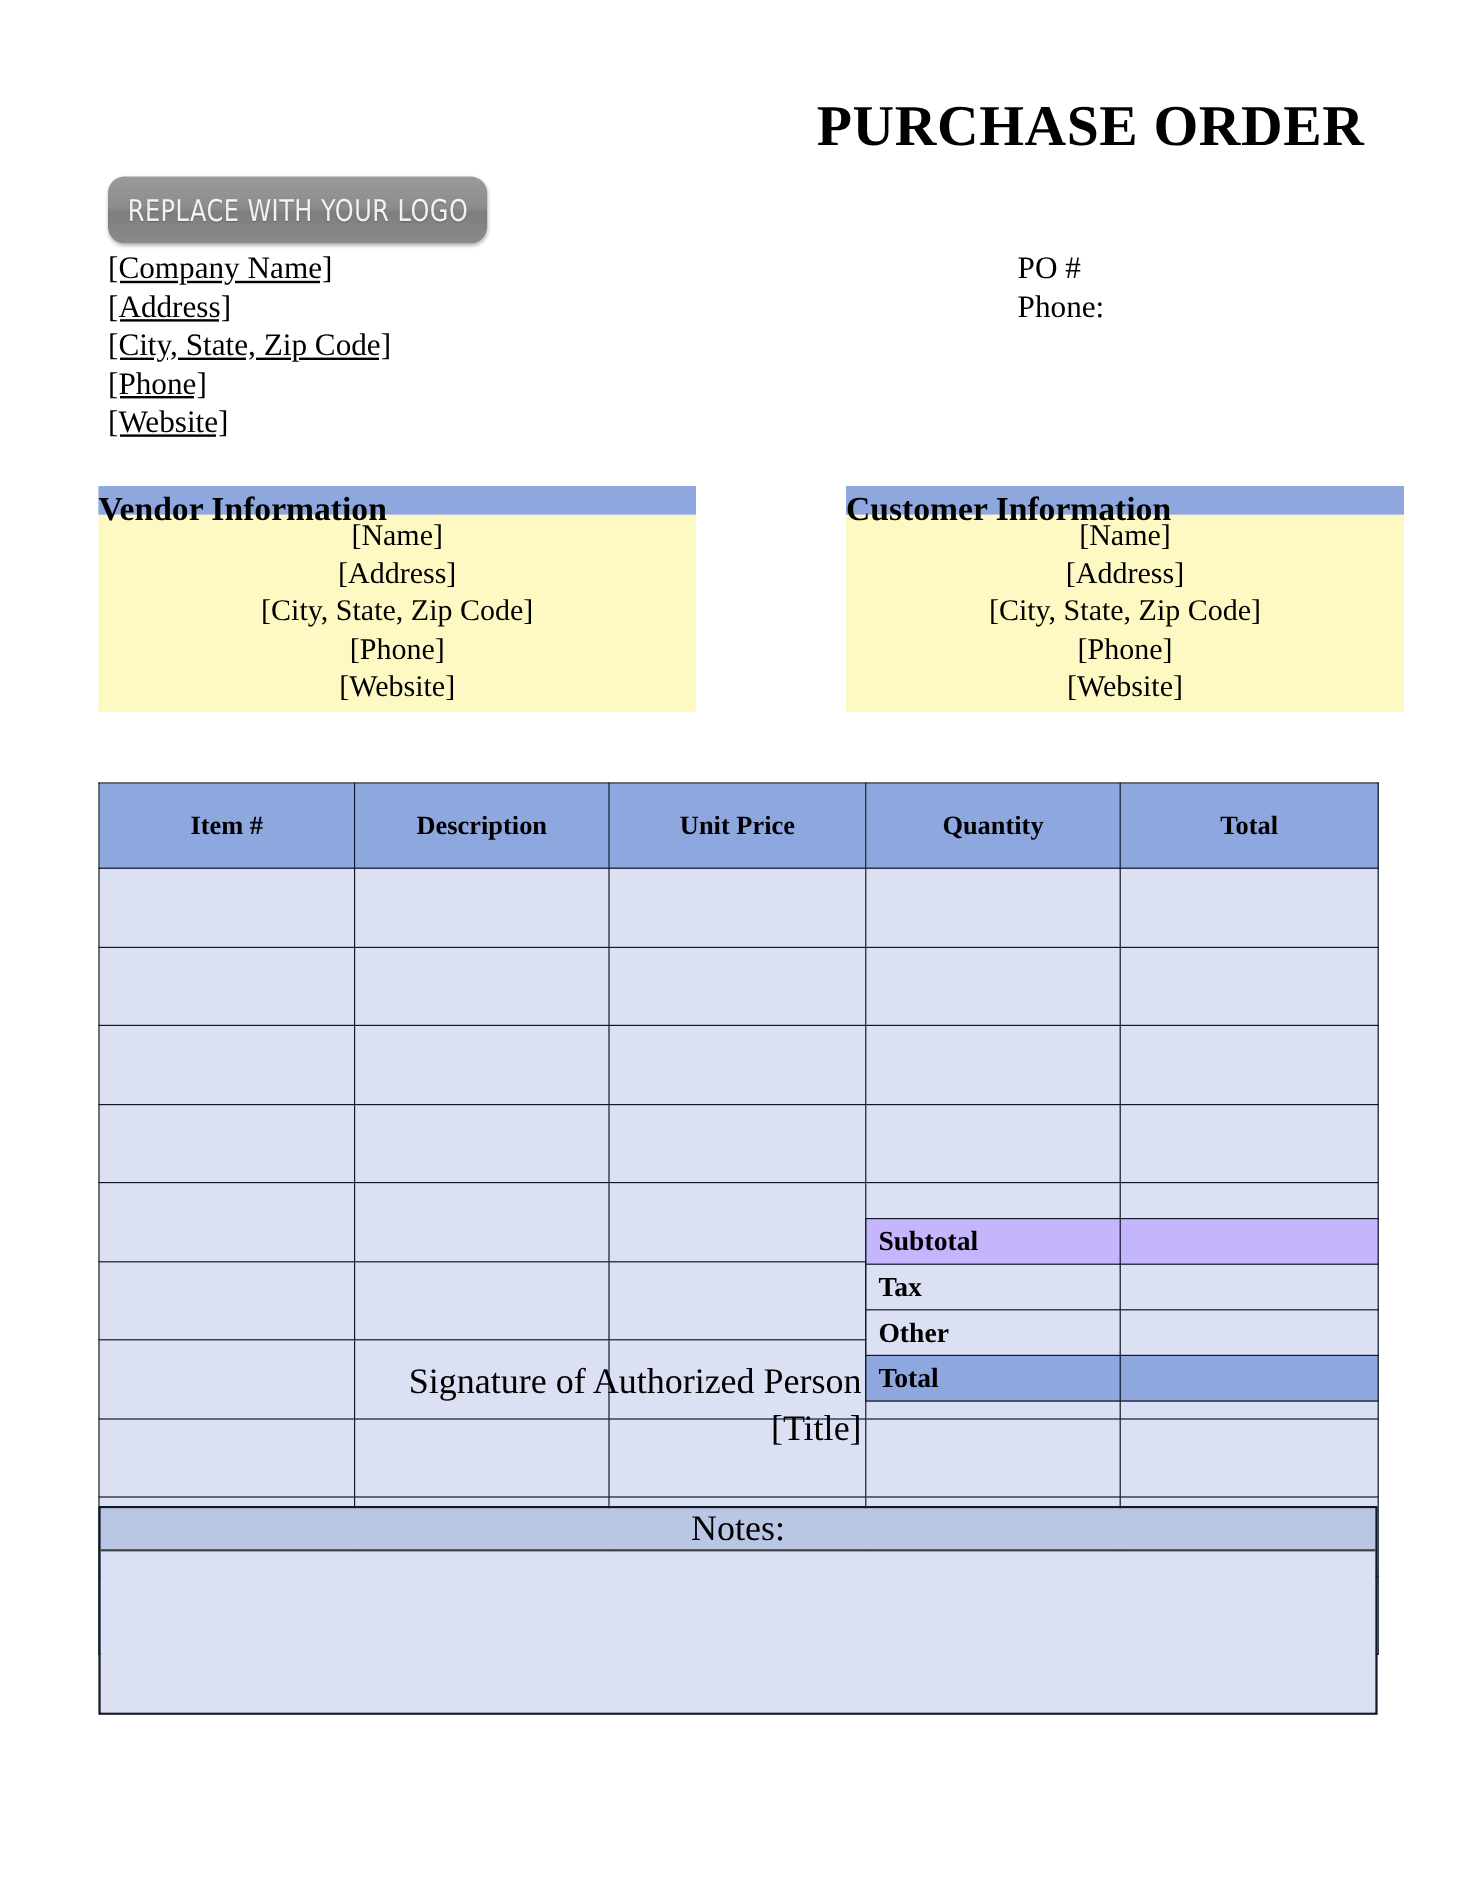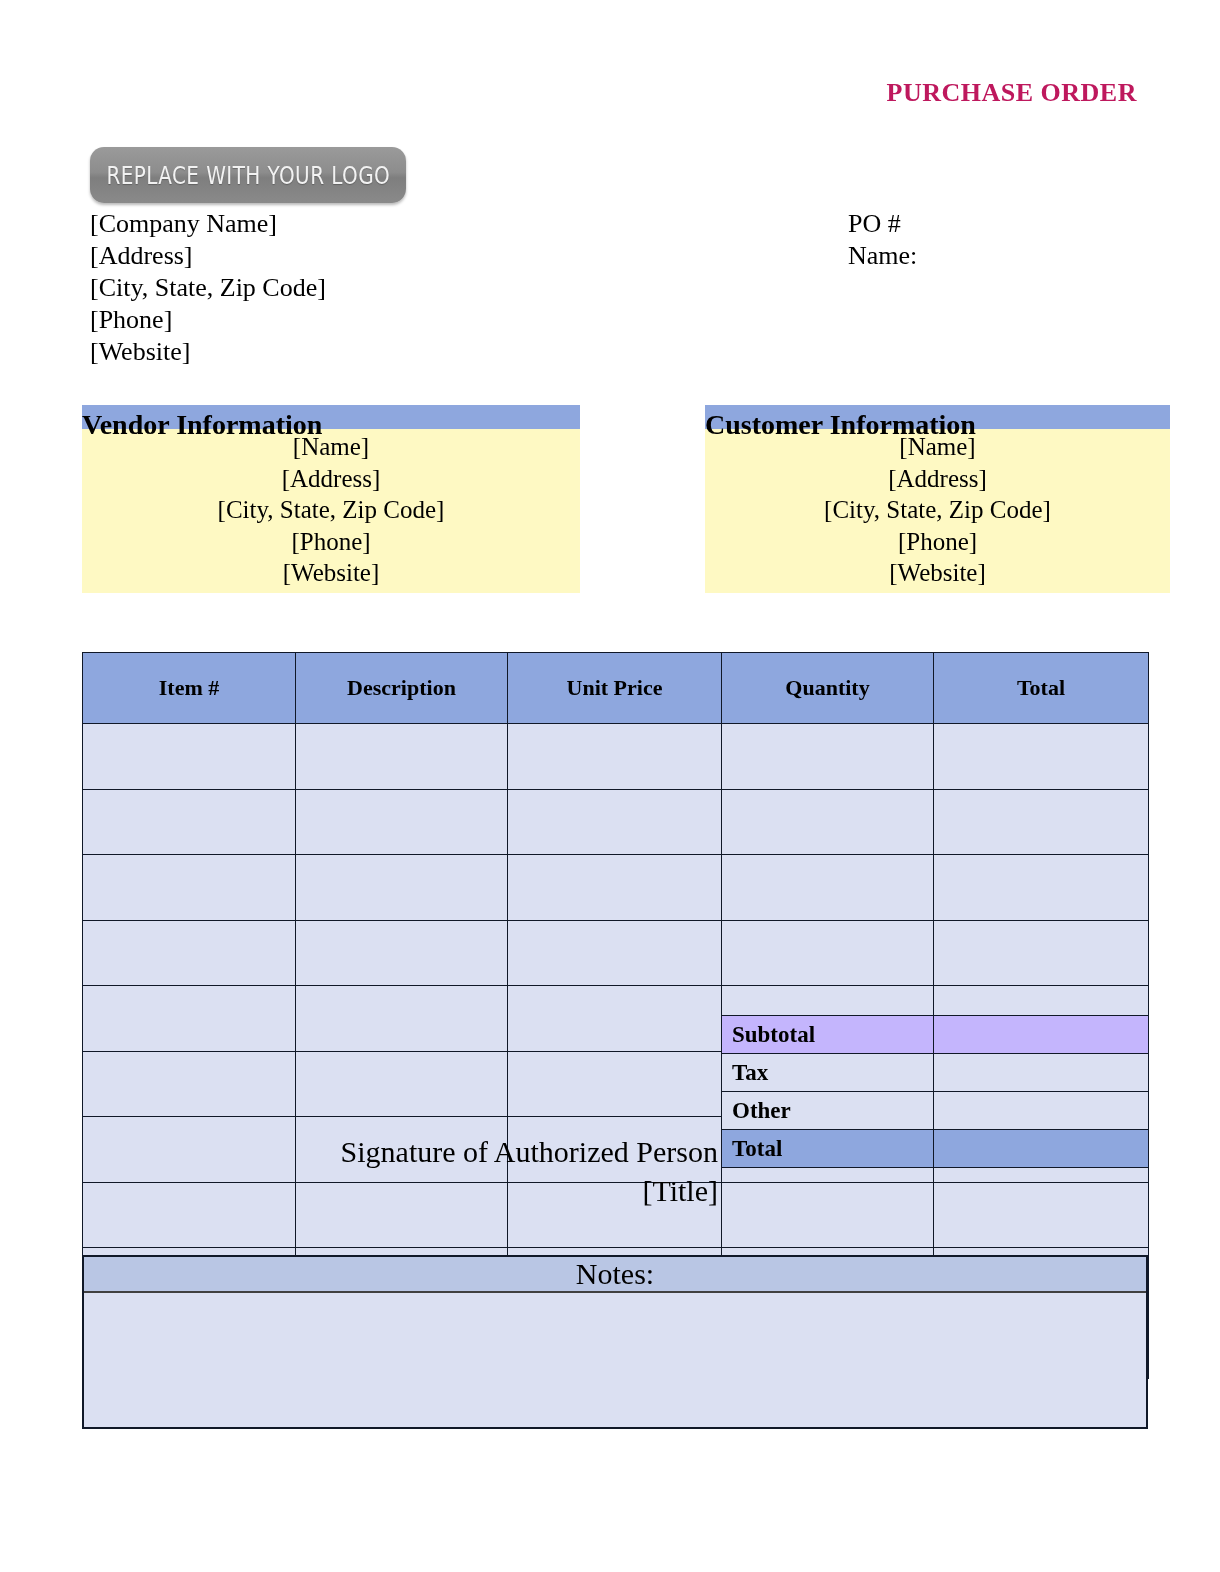--- a/index.html
+++ b/index.html
@@ -22,24 +22,24 @@
     background: #ffffff;
   }
 
   
   .po-title {
     position: absolute;
     left: 600px;
     top: 78px;
     width: 537px;
     text-align: right;
-    font-size: 26px;
+    font-size: 48px;
     font-weight: bold;
     letter-spacing: 0.5px;
-    color: #be185d;
+    color: #000000;
     white-space: nowrap;
   }
 
   
   .logo-box {
     position: absolute;
     left: 90px;
     top: 126px;
     width: 316px;
     height: 56px;
@@ -63,20 +63,21 @@
     text-shadow: 0 1px 1px rgba(0,0,0,0.25);
   }
 
   
   .company-block {
     position: absolute;
     left: 90px;
     top: 208px;
     font-size: 26px;
     line-height: 32px;
+    text-decoration: underline;
   }
   .company-block div { white-space: nowrap; }
 
   
   .po-meta {
     position: absolute;
     left: 848px;
     top: 208px;
     font-size: 26px;
     line-height: 32px;
@@ -205,21 +206,21 @@
   <div class="company-block">
     <div>[Company Name]</div>
     <div>[Address]</div>
     <div>[City, State, Zip Code]</div>
     <div>[Phone]</div>
     <div>[Website]</div>
   </div>
 
   <div class="po-meta">
     <div>PO #</div>
-    <div>Name:</div>
+    <div>Phone:</div>
   </div>
 
   <div class="info-panel vendor">
     <div class="info-head">Vendor Information</div>
     <div class="info-body">
       <div>[Name]</div>
       <div>[Address]</div>
       <div>[City, State, Zip Code]</div>
       <div>[Phone]</div>
       <div>[Website]</div>

